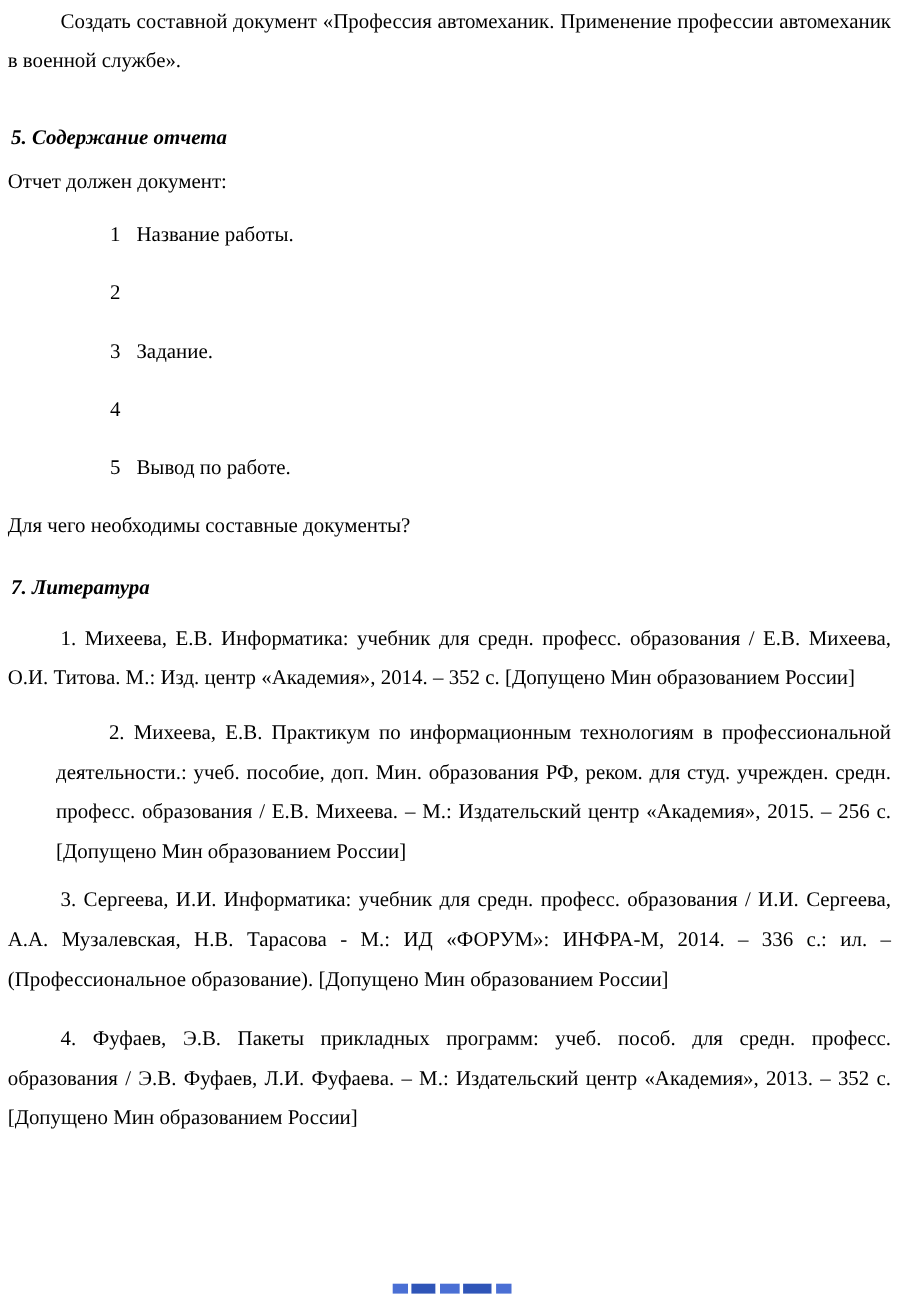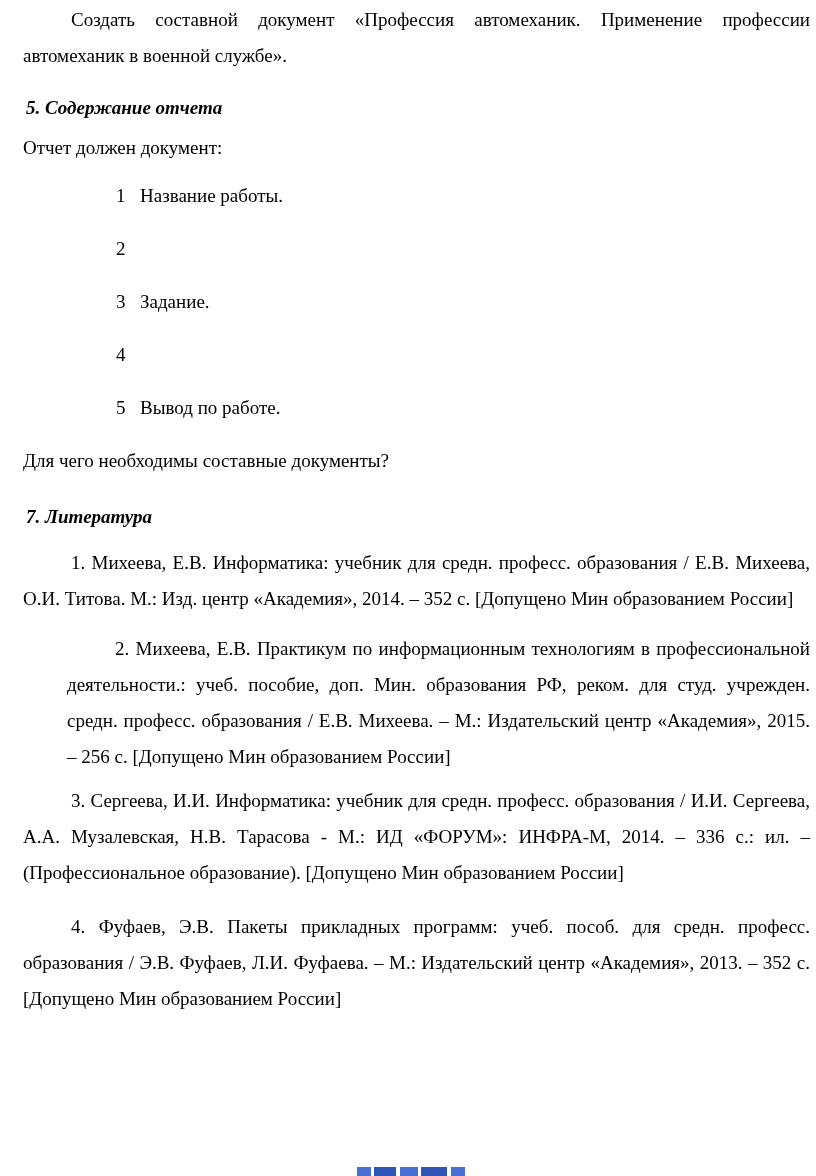--- a/index.html
+++ b/index.html
@@ -14,40 +14,40 @@
     overflow: hidden;
     font-family: "Liberation Serif", serif;
     font-size: 19px;
     color: #000000;
   }
   .page {
     position: absolute;
     left: 0;
     top: 0;
     width: 816px;
-    padding: 2px 6px 0 23px;
+    padding: 2px 6px 0 7px;
     box-sizing: border-box;
   }
   .para {
     margin: 0;
     line-height: 36px;
     text-align: justify;
   }
   .indent {
     text-indent: 48px;
   }
   .heading {
     margin: 0;
     line-height: 36px;
     font-weight: bold;
     font-style: italic;
     padding-left: 3px;
     text-align: left;
   }
-  .h5 { margin-top: 16px; }
+  .h5 { margin-top: 34px; }
   .lead { margin-top: 4px; text-align: left; }
   .num-list { margin-top: 12px; }
   .num-item {
     display: flex;
     line-height: 36px;
     margin-bottom: 17px;
   }
   .num-item .num {
     margin-left: 93px;
     width: 24px;

